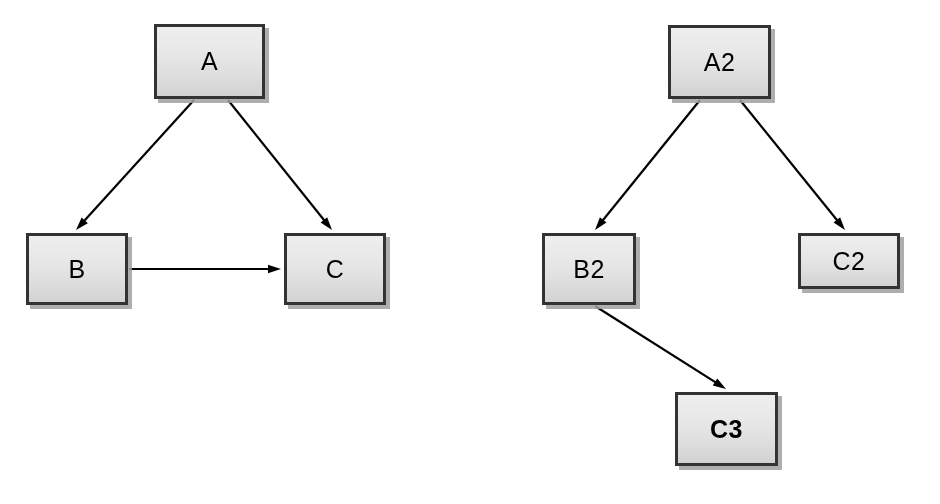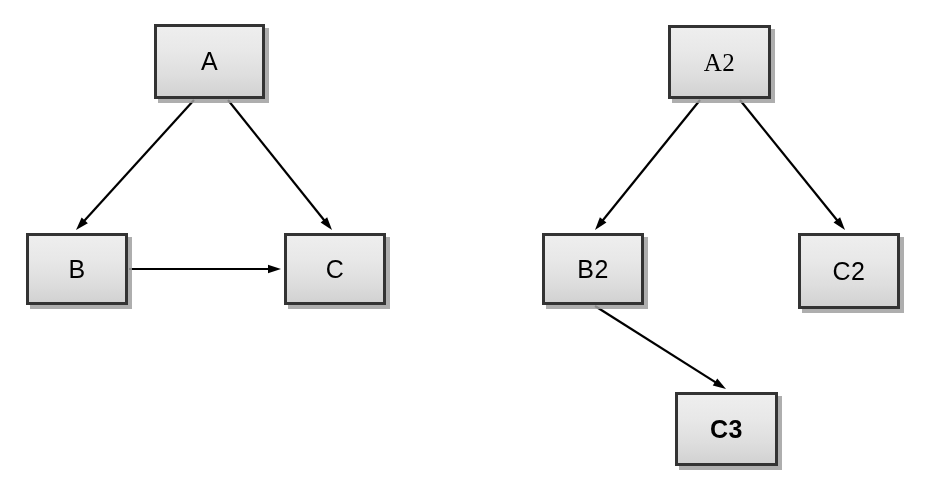--- a/index.html
+++ b/index.html
@@ -77,27 +77,27 @@
   <div id="node-layer">
       <div class="node" style="left: 154px; top: 24px; width: 111px; height: 75px;">
         <span class="node-label">A</span>
       </div>
       <div class="node" style="left: 26px; top: 233px; width: 102px; height: 72px;">
         <span class="node-label">B</span>
       </div>
       <div class="node" style="left: 284px; top: 233px; width: 102px; height: 72px;">
         <span class="node-label">C</span>
       </div>
-      <div class="node" style="left: 668px; top: 25px; width: 103px; height: 74px; font-family: Liberation Serif, serif;">
+      <div class="node" style="left: 668px; top: 25px; width: 103px; height: 74px;">
         <span class="node-label">A2</span>
       </div>
-      <div class="node" style="left: 542px; top: 233px; width: 102px; height: 72px;">
+      <div class="node" style="left: 542px; top: 233px; width: 94px; height: 72px;">
         <span class="node-label">B2</span>
       </div>
-      <div class="node" style="left: 798px; top: 233px; width: 102px; height: 76px;">
+      <div class="node" style="left: 798px; top: 233px; width: 102px; height: 56px;">
         <span class="node-label">C2</span>
       </div>
       <div class="node" style="left: 675px; top: 392px; width: 103px; height: 74px; font-weight: bold;">
         <span class="node-label">C3</span>
       </div>
     </div>
 
 </div>
 
 </body></html>

